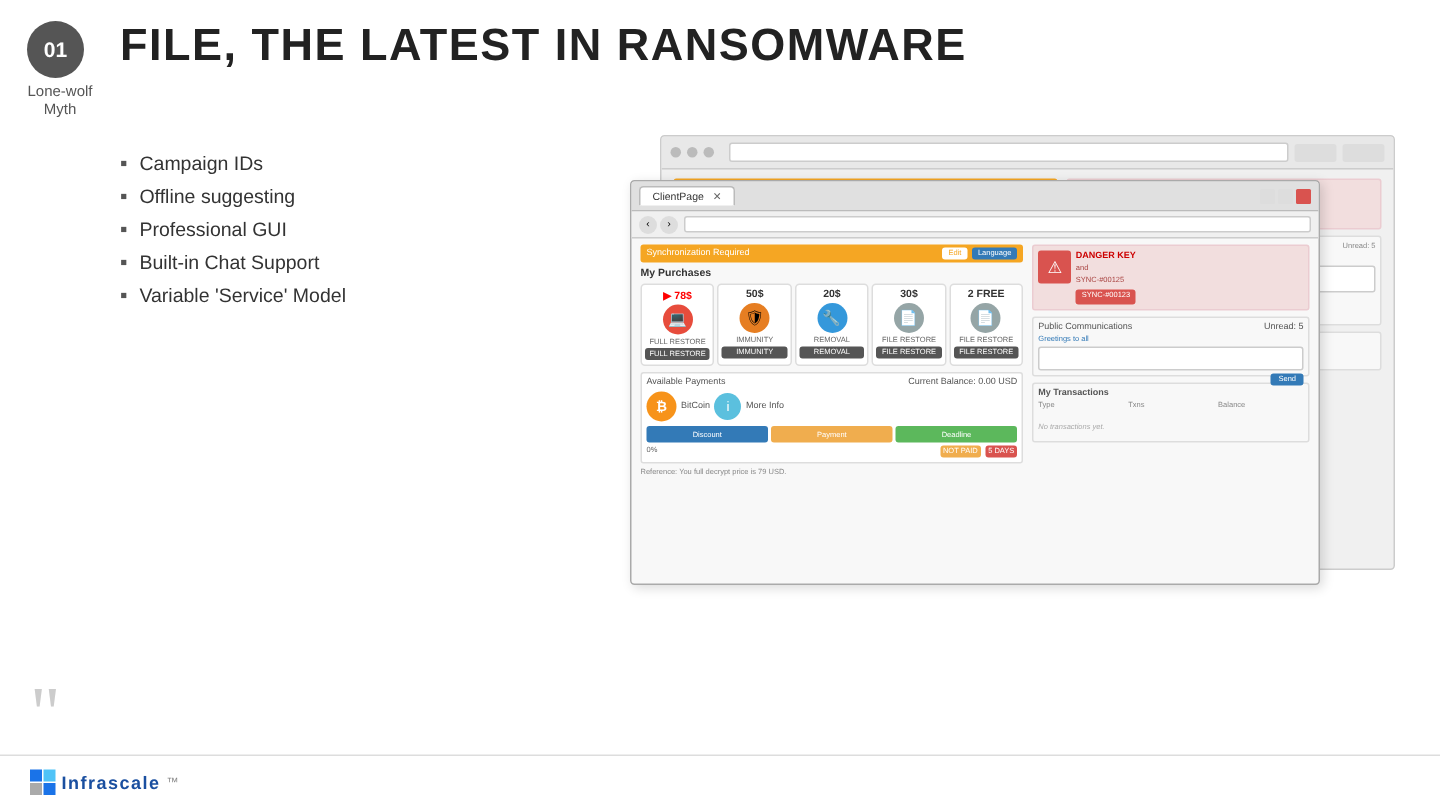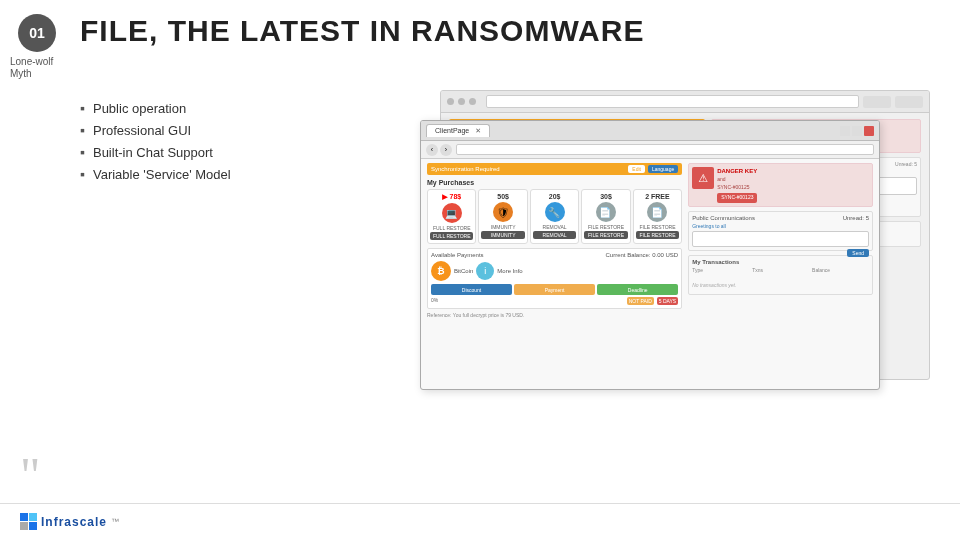--- a/index.html
+++ b/index.html
@@ -27,20 +27,21 @@
       color: #fff;
       font-size: 14px;
       font-weight: bold;
     }
 
     .lone-wolf {
       position: absolute;
       top: 56px;
       left: 10px;
       width: 60px;
+      text-align: center;
       font-size: 10px;
       color: #555;
       line-height: 1.2;
     }
 
     
     .main-title {
       position: absolute;
       top: 14px;
       left: 80px;
@@ -821,21 +822,24 @@
 
 <div class="lone-wolf">
   <span>Lone-wolf</span><br>
   <span>Myth</span>
 </div>
 
 <h1 class="main-title">FILE, THE LATEST IN RANSOMWARE</h1>
 
 <ul class="bullet-list">
   <li>
-      <span>Public operation</span>
+      <span>Campaign IDs</span>
+    </li>
+  <li>
+      <span>Offline suggesting</span>
     </li>
   <li>
       <span>Professional GUI</span>
     </li>
   <li>
       <span>Built-in Chat Support</span>
     </li>
   <li>
       <span>Variable 'Service' Model</span>
     </li>

